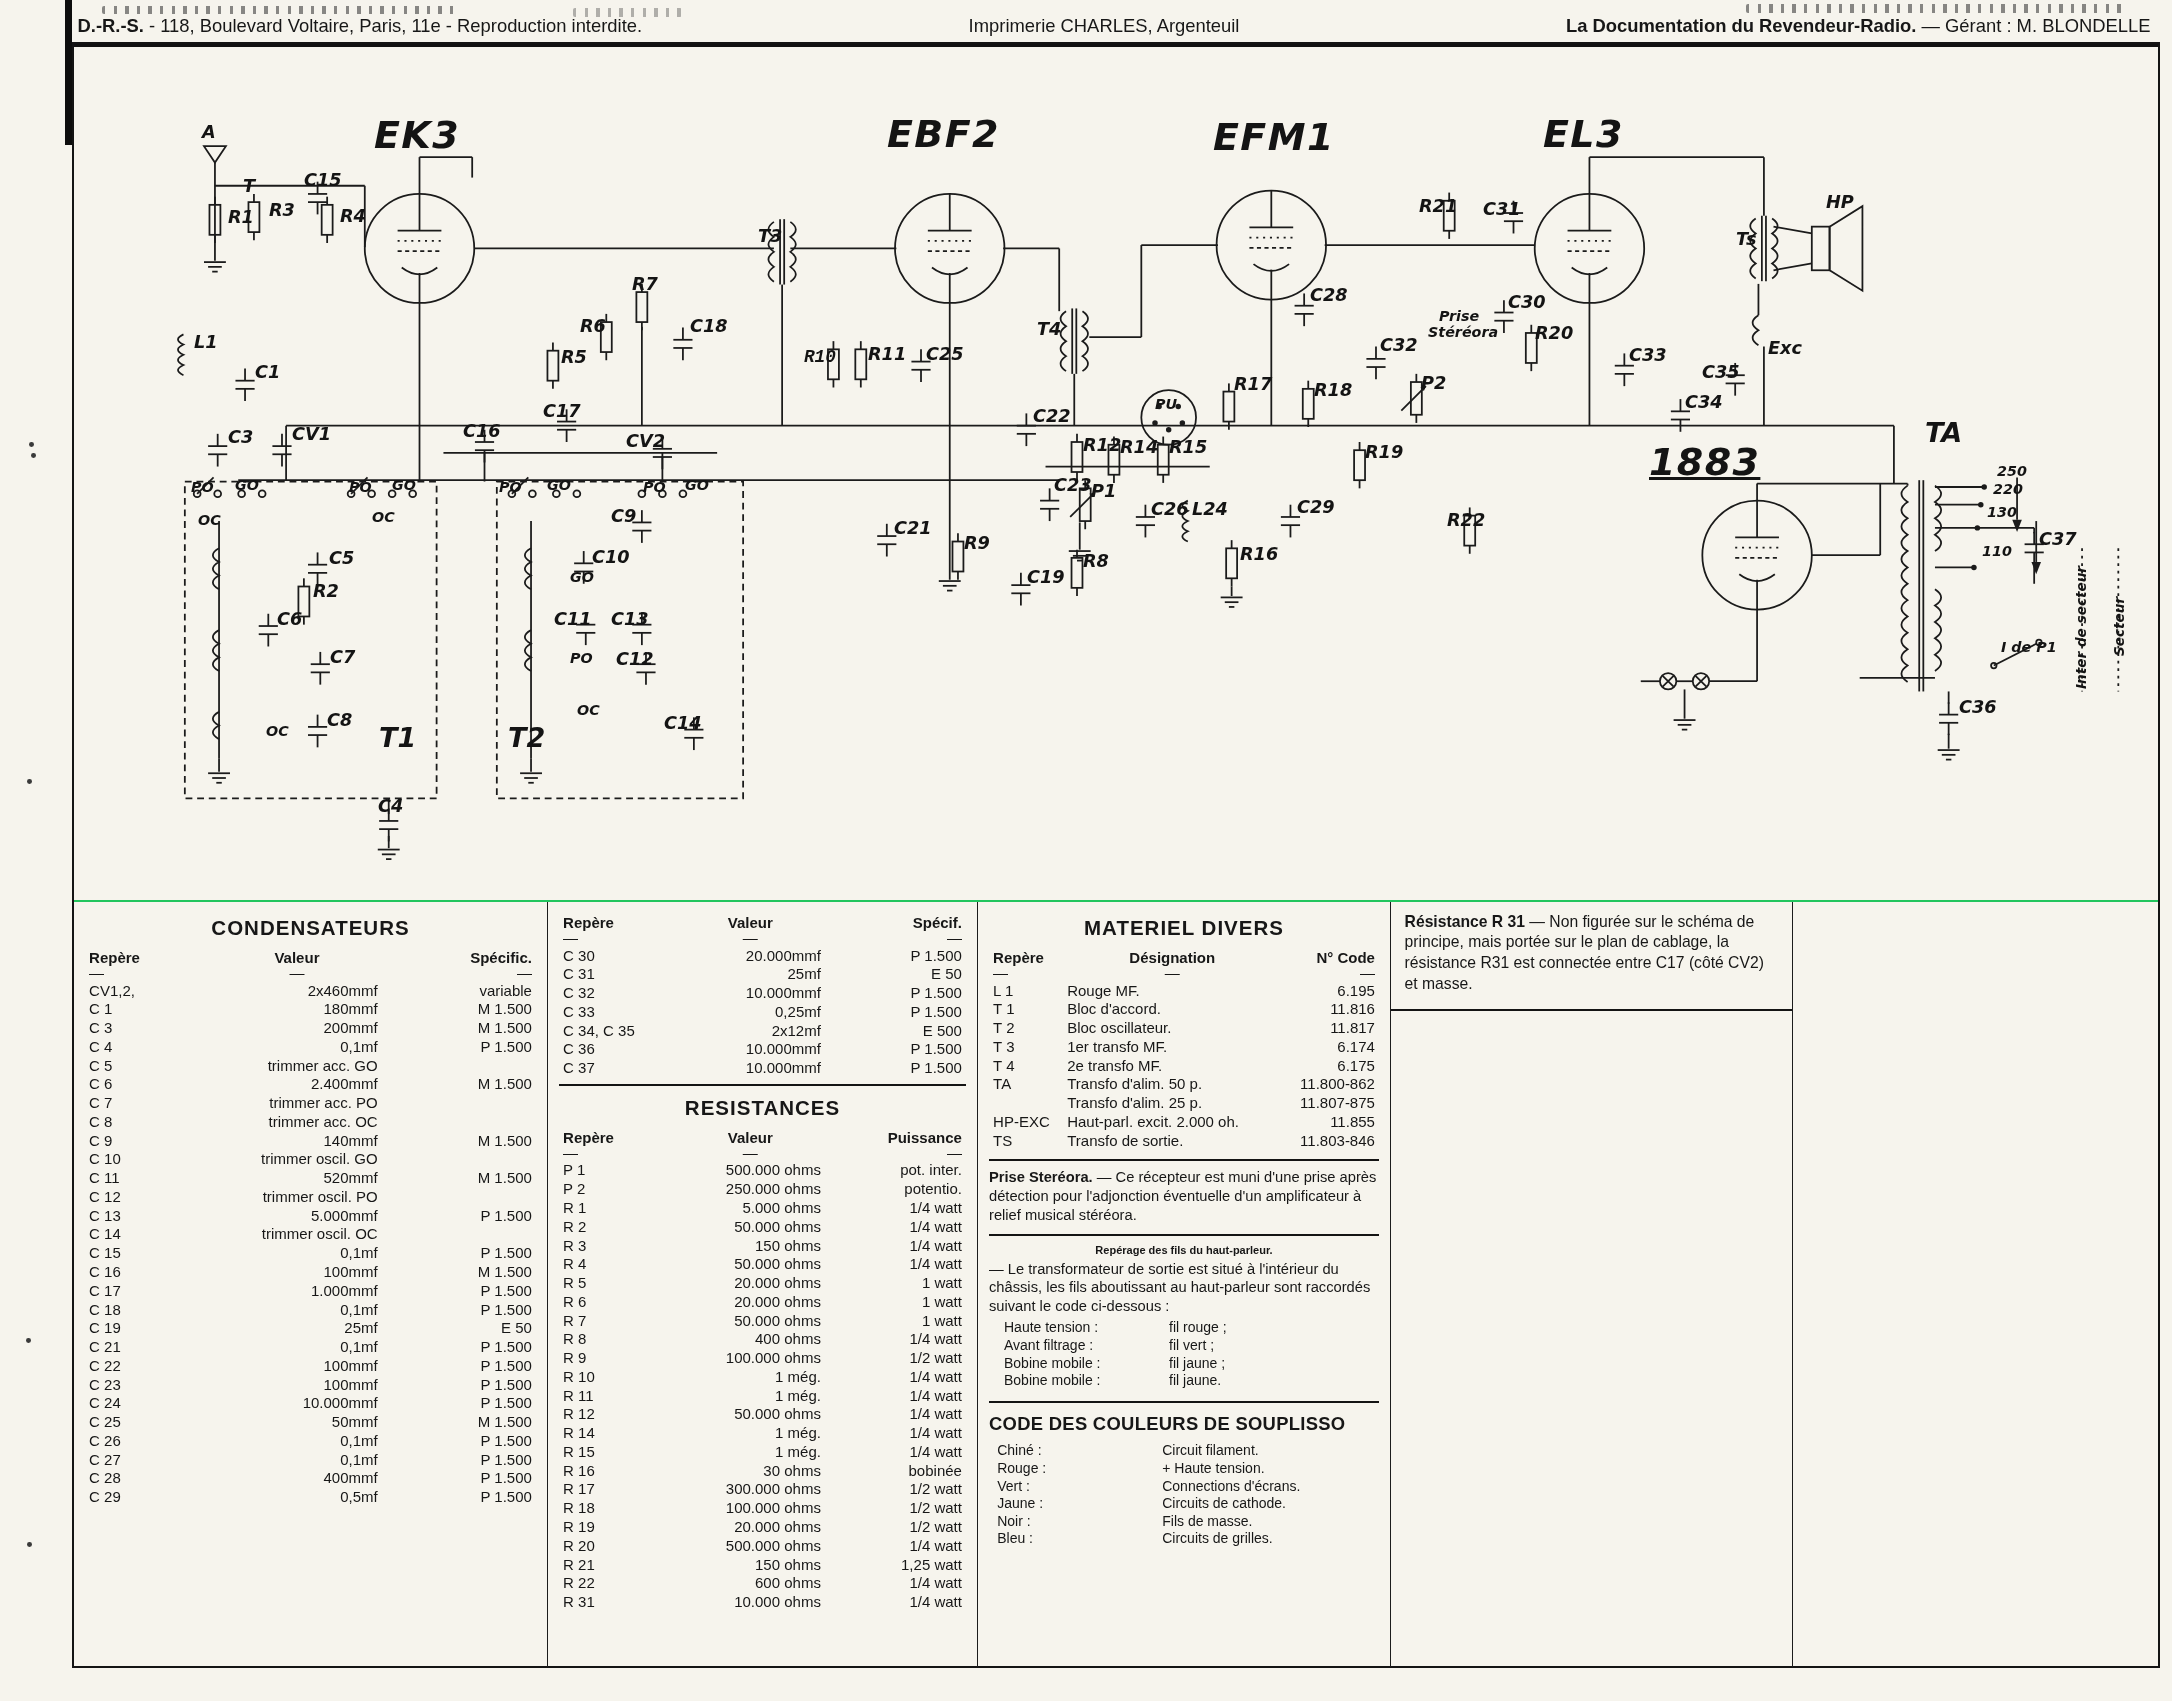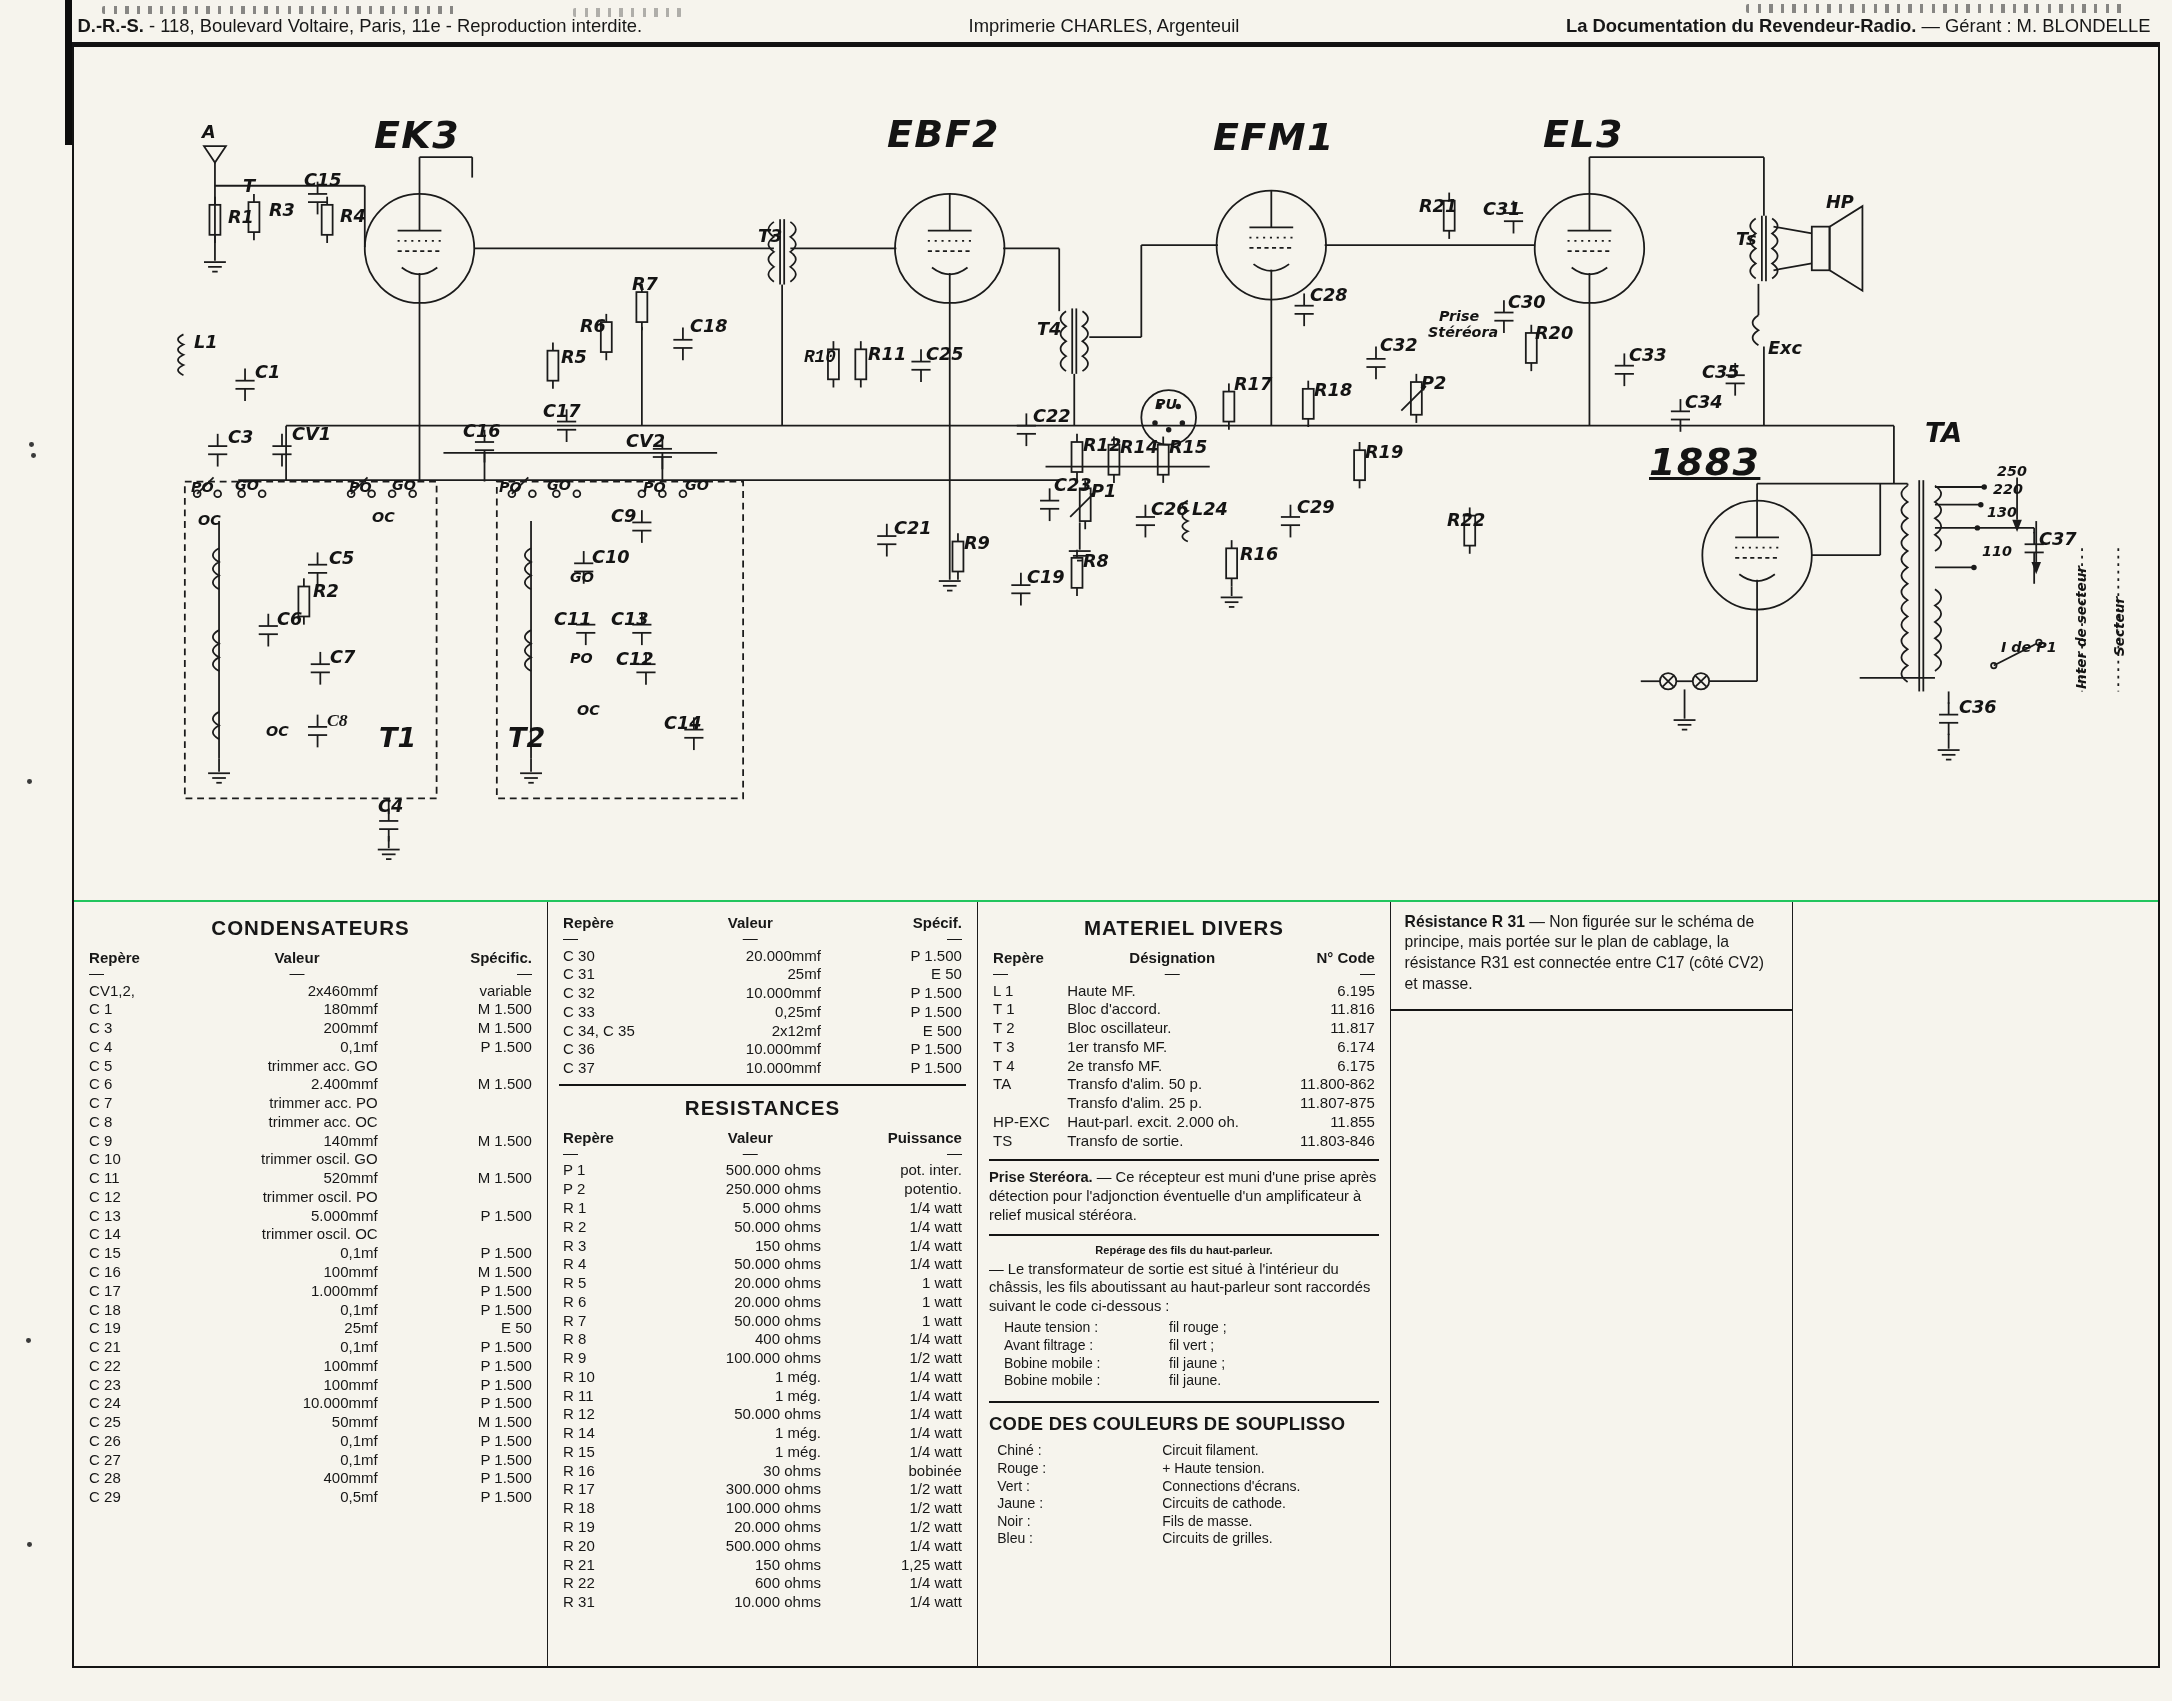--- a/index.html
+++ b/index.html
@@ -690,21 +690,21 @@
         <span class="slabel sm" style="left: 117px; top: 436px;">PO</span>
         <span class="slabel sm" style="left: 161px; top: 434px;">GO</span>
         <span class="slabel sm" style="left: 124px; top: 469px;">OC</span>
         <span class="slabel sm" style="left: 275px; top: 436px;">PO</span>
         <span class="slabel sm" style="left: 318px; top: 434px;">GO</span>
         <span class="slabel sm" style="left: 298px; top: 466px;">OC</span>
         <span class="slabel" style="left: 255px; top: 506px;">C5</span>
         <span class="slabel" style="left: 239px; top: 539px;">R2</span>
         <span class="slabel" style="left: 203px; top: 567px;">C6</span>
         <span class="slabel" style="left: 256px; top: 605px;">C7</span>
-        <span class="slabel" style="left: 253px; top: 668px; font-family: Liberation Serif, serif;">C8</span>
+        <span class="slabel" style="left: 253px; top: 668px;">C8</span>
         <span class="slabel sm" style="left: 192px; top: 680px;">OC</span>
         <span class="slabel big" style="left: 305px; top: 680px;">T1</span>
         <span class="slabel" style="left: 304px; top: 754px;">C4</span>
         <span class="slabel sm" style="left: 425px; top: 436px;">PO</span>
         <span class="slabel sm" style="left: 473px; top: 434px;">GO</span>
         <span class="slabel sm" style="left: 569px; top: 436px;">PO</span>
         <span class="slabel sm" style="left: 611px; top: 434px;">GO</span>
         <span class="slabel" style="left: 537px; top: 464px;">C9</span>
         <span class="slabel" style="left: 518px; top: 505px;">C10</span>
         <span class="slabel sm" style="left: 496px; top: 526px;">GO</span>
@@ -1084,21 +1084,21 @@
             </tr>
             <tr class="dashes">
               <th>—</th>
               <th>—</th>
               <th>—</th>
             </tr>
           </thead>
         <tbody>
             <tr>
               <td>L 1</td>
-              <td>Haute MF.</td>
+              <td>Rouge MF.</td>
               <td>6.195</td>
             </tr>
             <tr>
               <td>T 1</td>
               <td>Bloc d'accord.</td>
               <td>11.816</td>
             </tr>
             <tr>
               <td>T 2</td>
               <td>Bloc oscillateur.</td>

